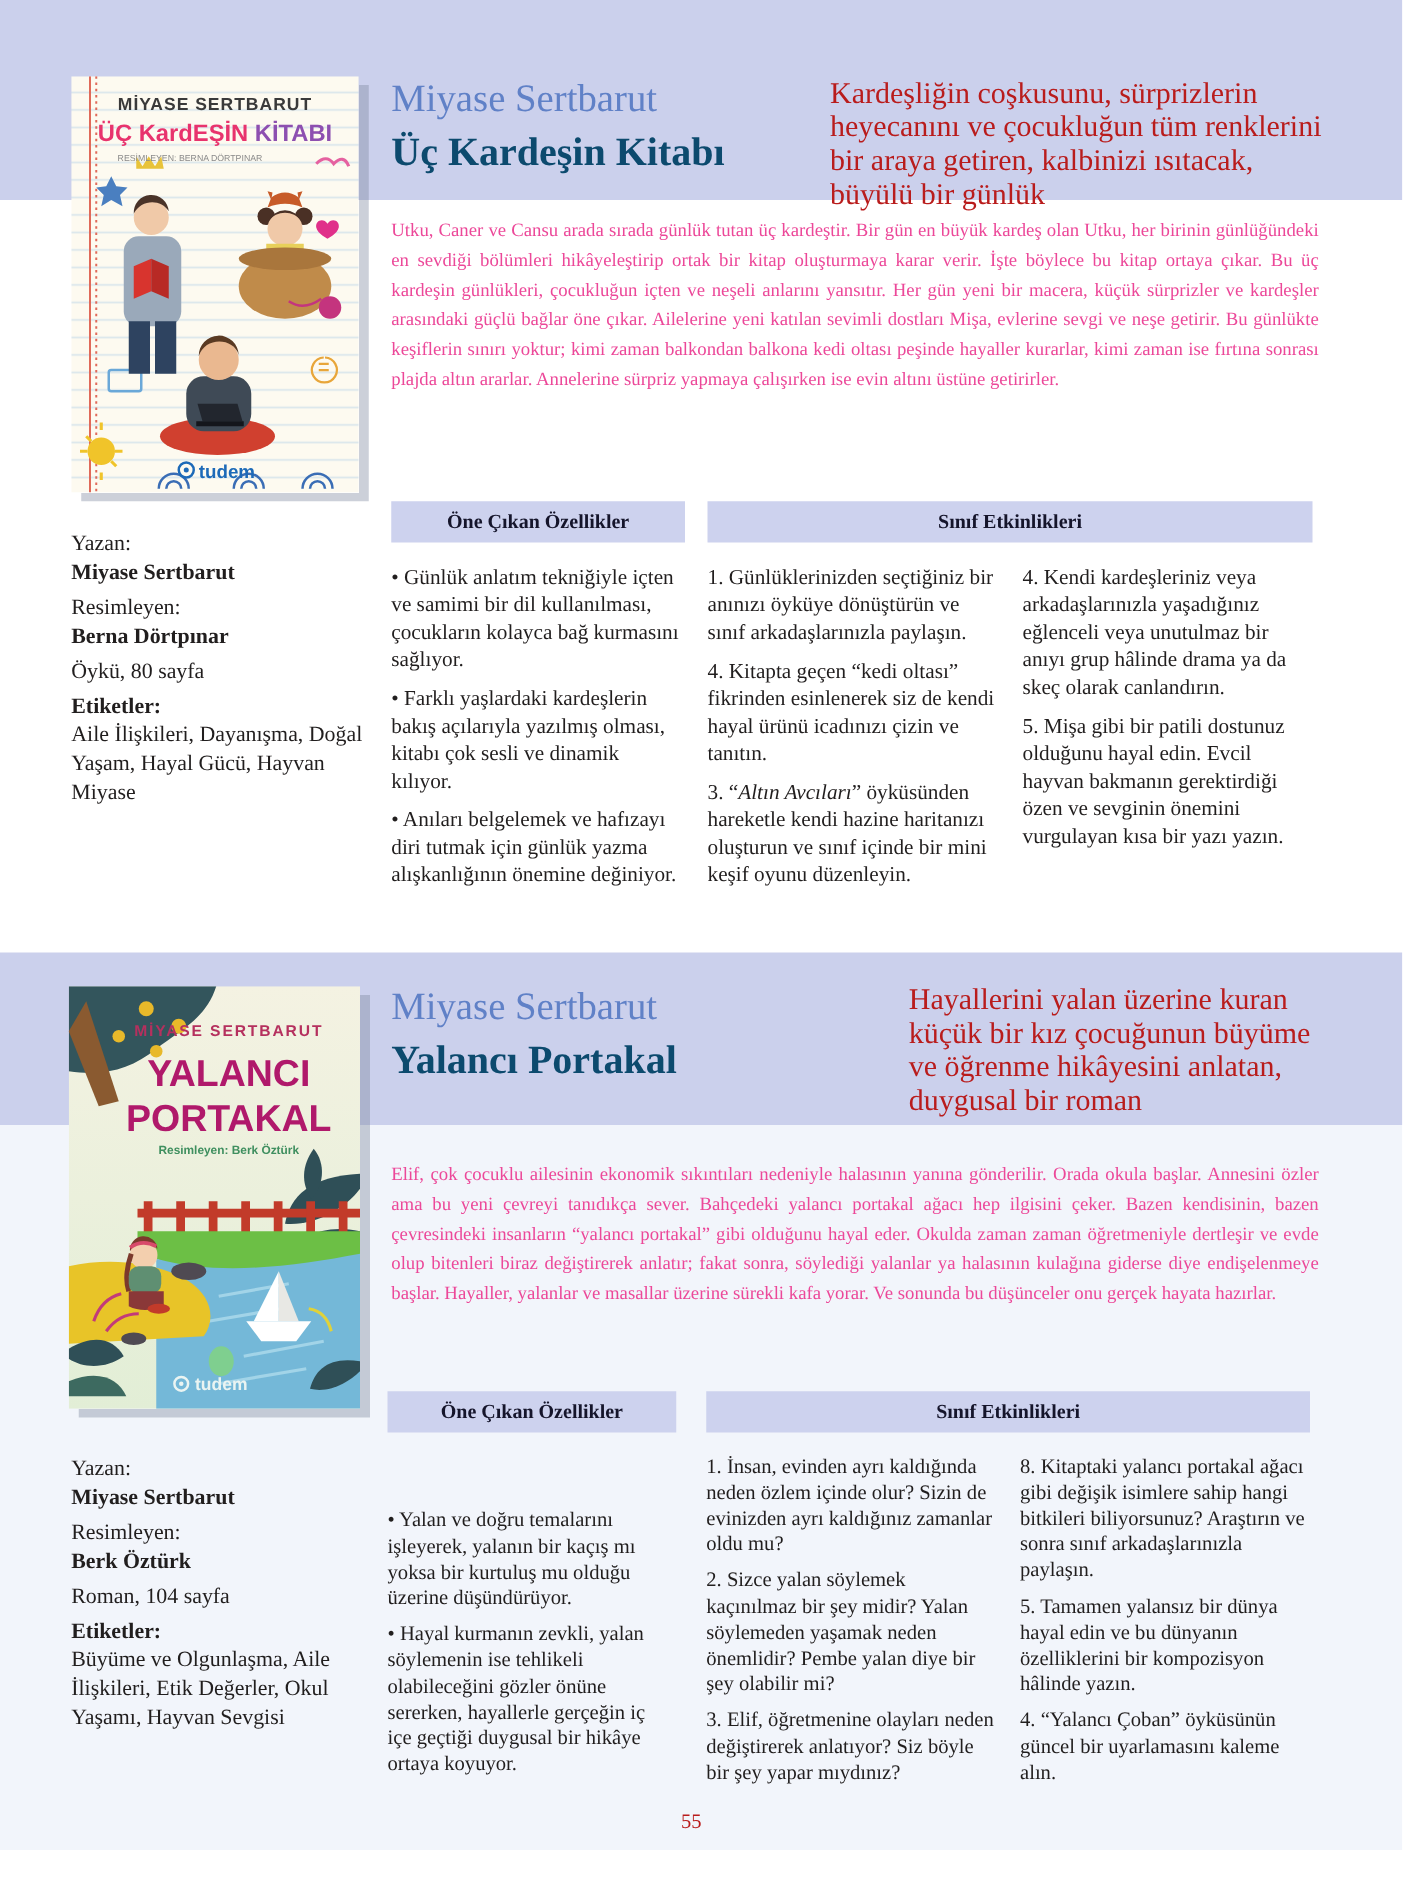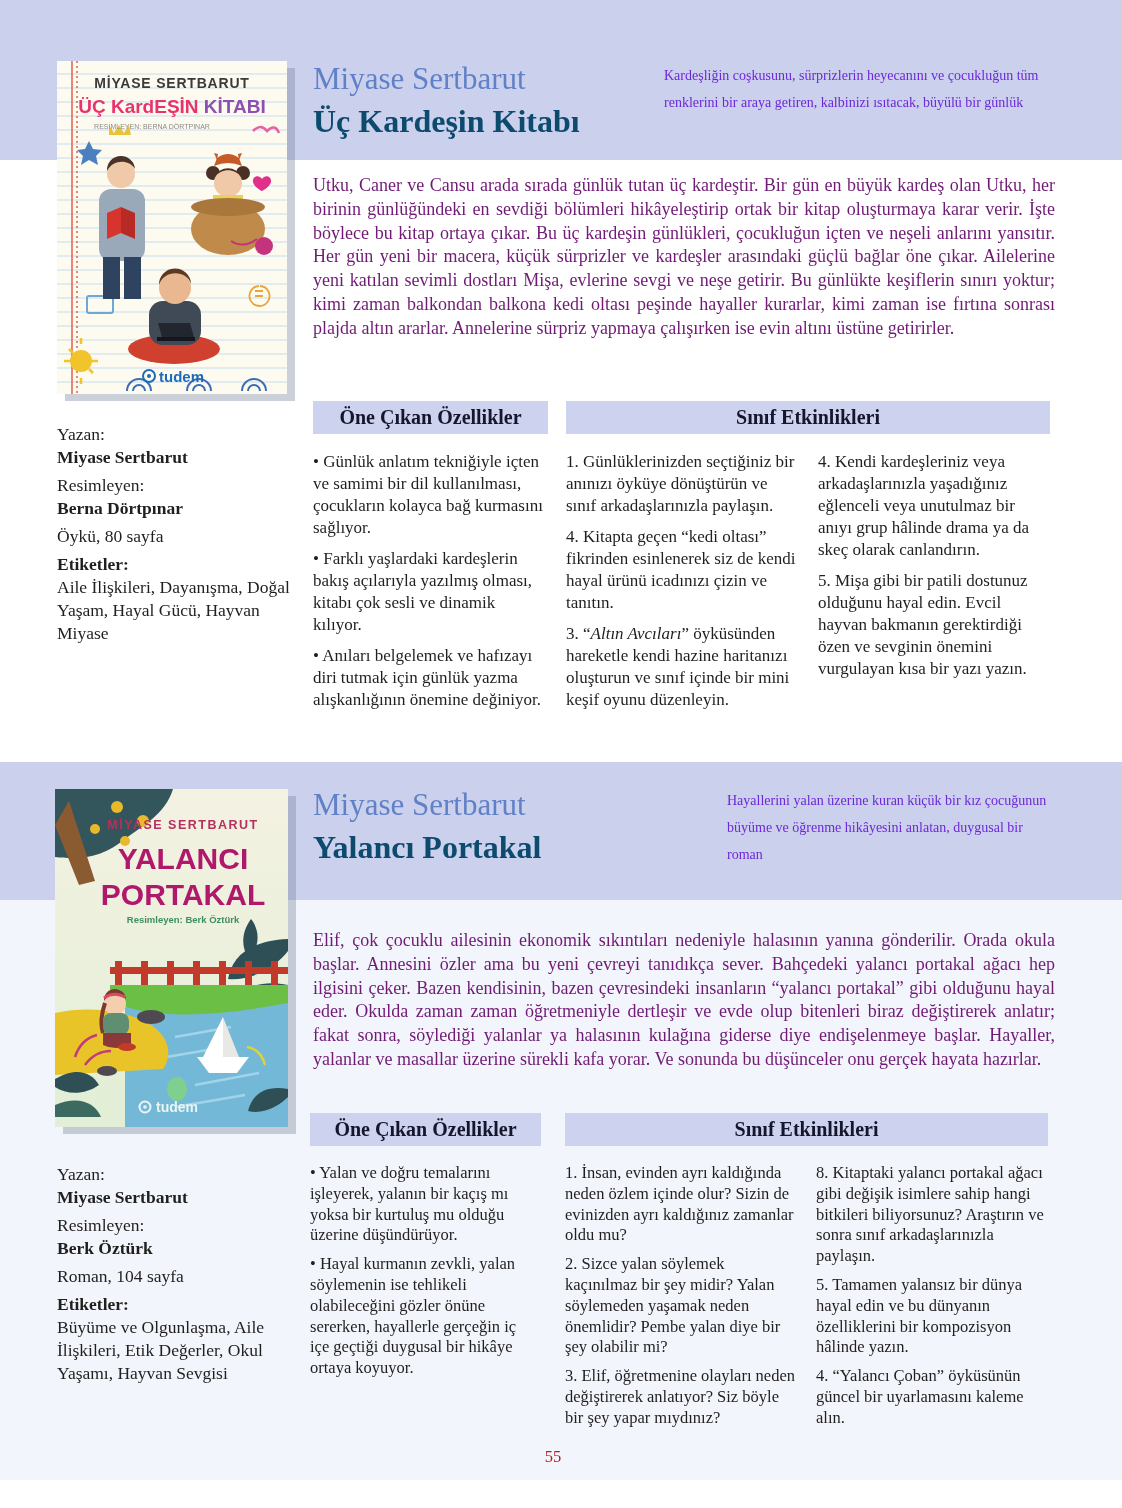--- a/index.html
+++ b/index.html
@@ -16,50 +16,50 @@
   #cover1{left:57px;top:61px;width:230px;height:333px;}
   #cover2{left:55px;top:789px;width:233px;height:338px;}
   .cover svg{display:block;}
 
   .title-block{position:absolute;left:313px;}
   #title-block1{top:57px;}
   #title-block2{top:783px;}
   .book-author{font-size:31px;color:#6081c7;line-height:1.4;}
   .book-title{font-size:32px;font-weight:bold;color:#0c4a6e;line-height:1.35;}
 
-  .tagline{position:absolute;font-size:14px;line-height:27px;color:#6d28d9;}
+  .tagline{position:absolute;font-size:24px;line-height:27px;color:#b91c1c;}
   #tagline1{left:664px;top:62px;width:396px;}
   #tagline2{left:727px;top:787px;width:330px;}
 
-  .description{position:absolute;left:313px;width:742px;font-size:18px;line-height:23.8px;
-               text-align:justify;color:#701a75;}
+  .description{position:absolute;left:313px;width:742px;font-size:15px;line-height:23.8px;
+               text-align:justify;color:#ec4899;}
   #description1{top:174px;}
   #description2{top:929px;}
 
   .meta{position:absolute;left:57px;width:240px;font-size:17.5px;line-height:23px;}
   #meta1{top:423px;}
   #meta2{top:1163px;}
   .meta .group{margin-bottom:5px;}
   .meta .bold{font-weight:bold;}
 
   .bar{position:absolute;height:33px;background:#cdd2ee;text-align:center;
-       font-weight:bold;font-size:20px;line-height:33px;color:#15152b;}
+       font-weight:bold;font-size:16px;line-height:33px;color:#15152b;}
   #features1-header{left:313px;top:401px;width:235px;}
   #activities1-header{left:566px;top:401px;width:484px;}
   #features2-header{left:310px;top:1113px;width:231px;}
   #activities2-header{left:565px;top:1113px;width:483px;}
 
   .list{position:absolute;}
   .list p{margin:0 0 9px 0;}
   .s1 p{font-size:17px;line-height:22px;}
   .s2 p{font-size:16.5px;line-height:20.8px;margin-bottom:8px;}
   #features1-list{left:313px;top:451px;width:232px;}
   #activities1-col1{left:566px;top:451px;width:232px;}
   #activities1-col2{left:818px;top:451px;width:235px;}
-  #features2-list{left:310px;top:1163px;width:228px;}
+  #features2-list{left:310px;top:1206px;width:228px;}
   #activities2-col1{left:565px;top:1163px;width:232px;}
   #activities2-col2{left:816px;top:1163px;width:237px;}
   .em{font-style:italic;}
 
   #page-number{position:absolute;left:0;top:1447px;width:1106px;text-align:center;
                font-size:16.5px;color:#b91c1c;}
 </style>
 </head>
 <body>
 

